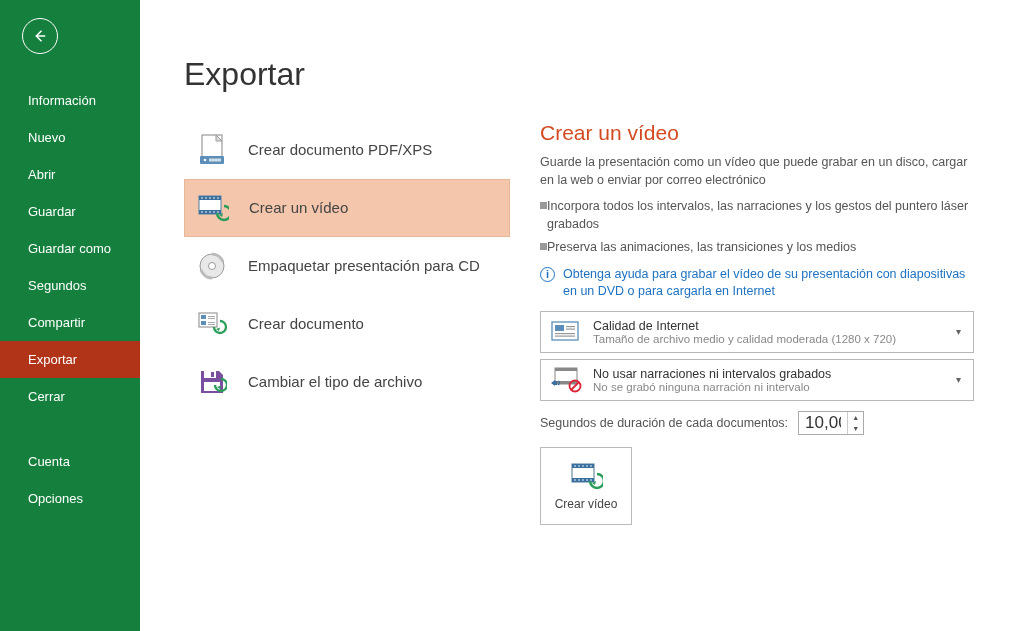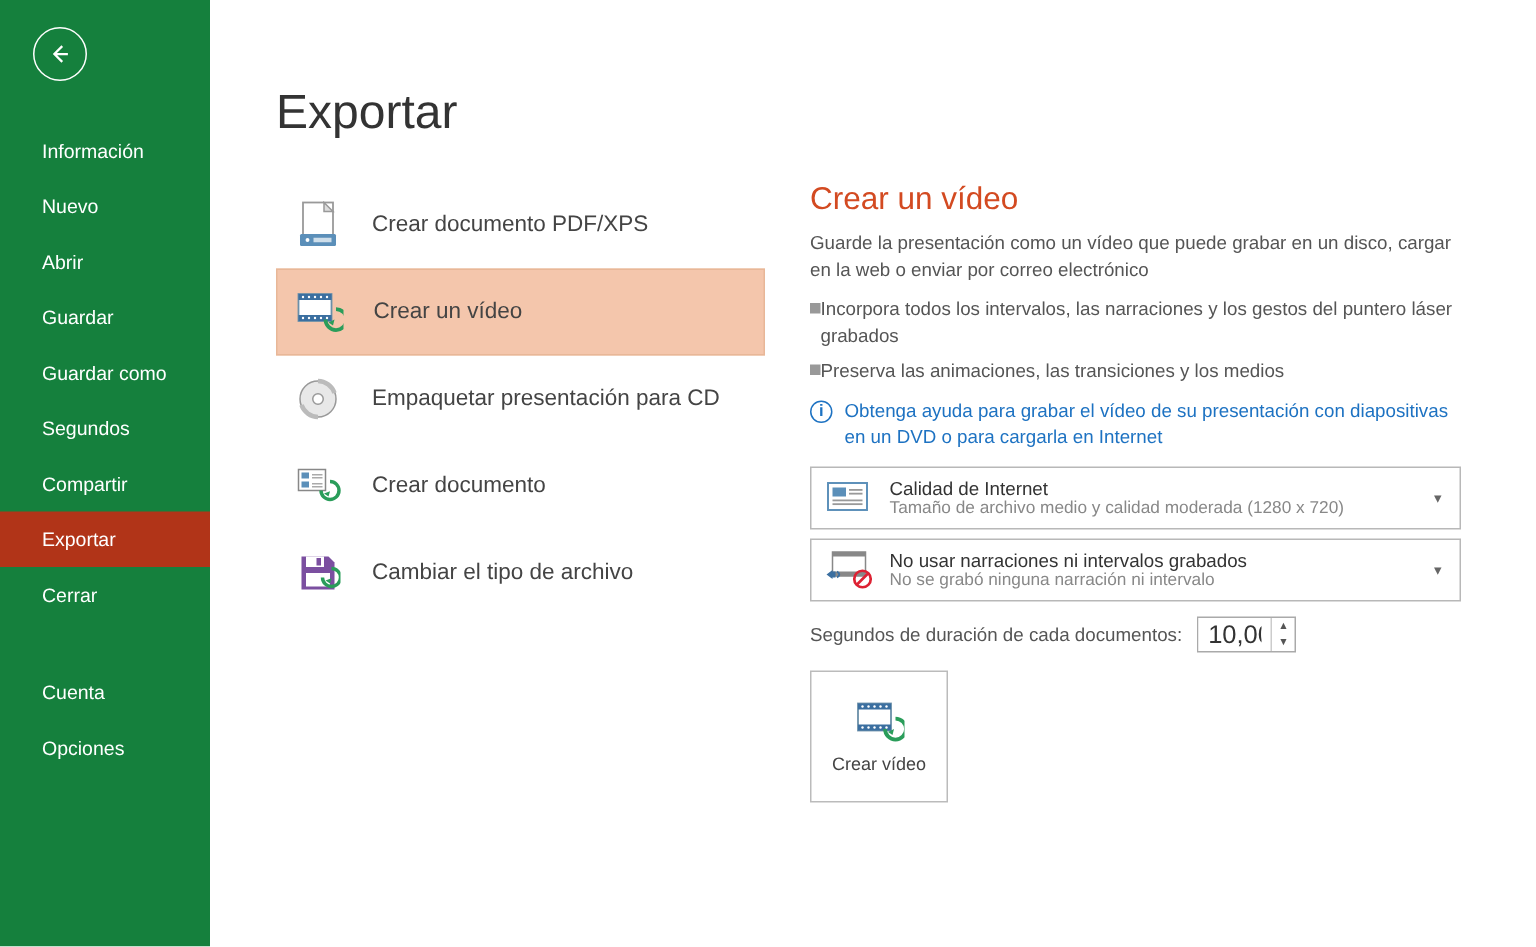--- a/index.html
+++ b/index.html
@@ -184,21 +184,21 @@
     border-left: 1px solid #ccc;
     display: flex; flex-direction: column;
     width: 16px;
   }
   .spinner .arrows span {
     flex:1; font-size:7px; display:flex; align-items:center; justify-content:center;
     color:#555; cursor:default;
   }
   .create-btn {
     border: 1px solid #bbb;
-    width: 92px; height: 88px;
+    width: 92px; height: 78px;
     display: flex; flex-direction: column;
     align-items: center; justify-content: center;
     gap: 6px;
     font-size: 12px; color: #444;
   }
   .create-btn .btn-icon { width: 34px; height: 30px; }
 </style>
 </head>
 <body>
 

